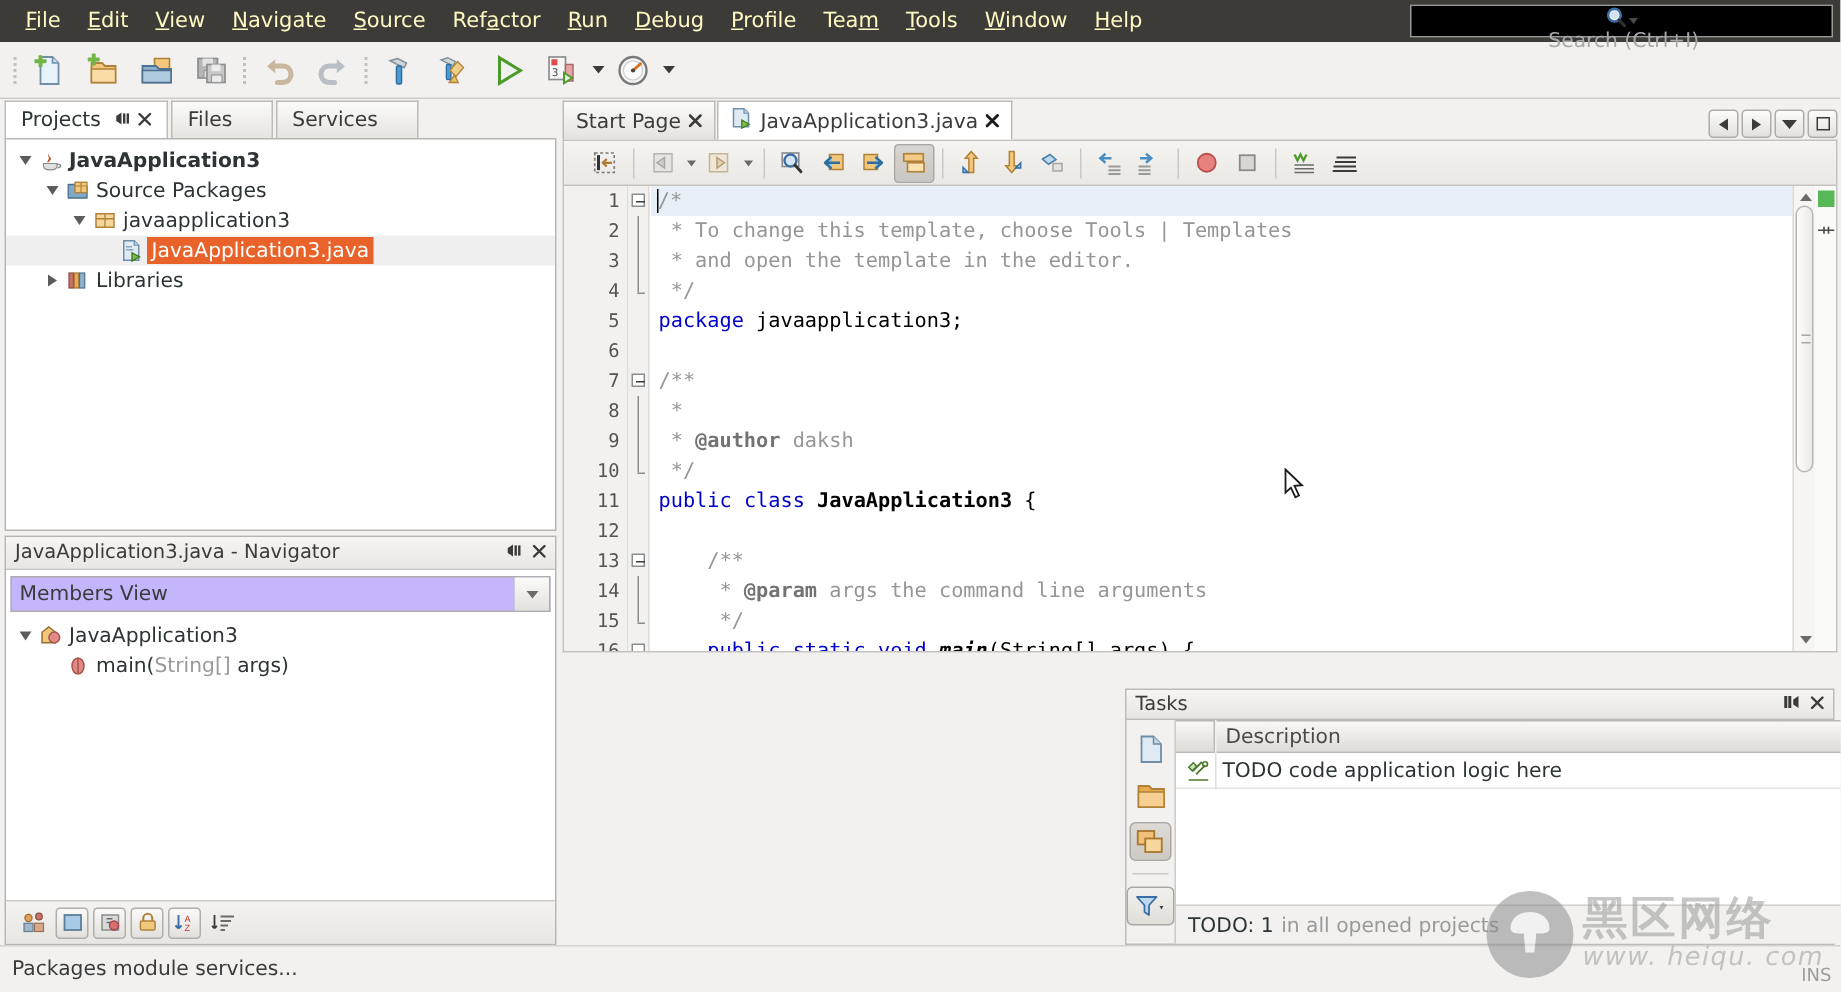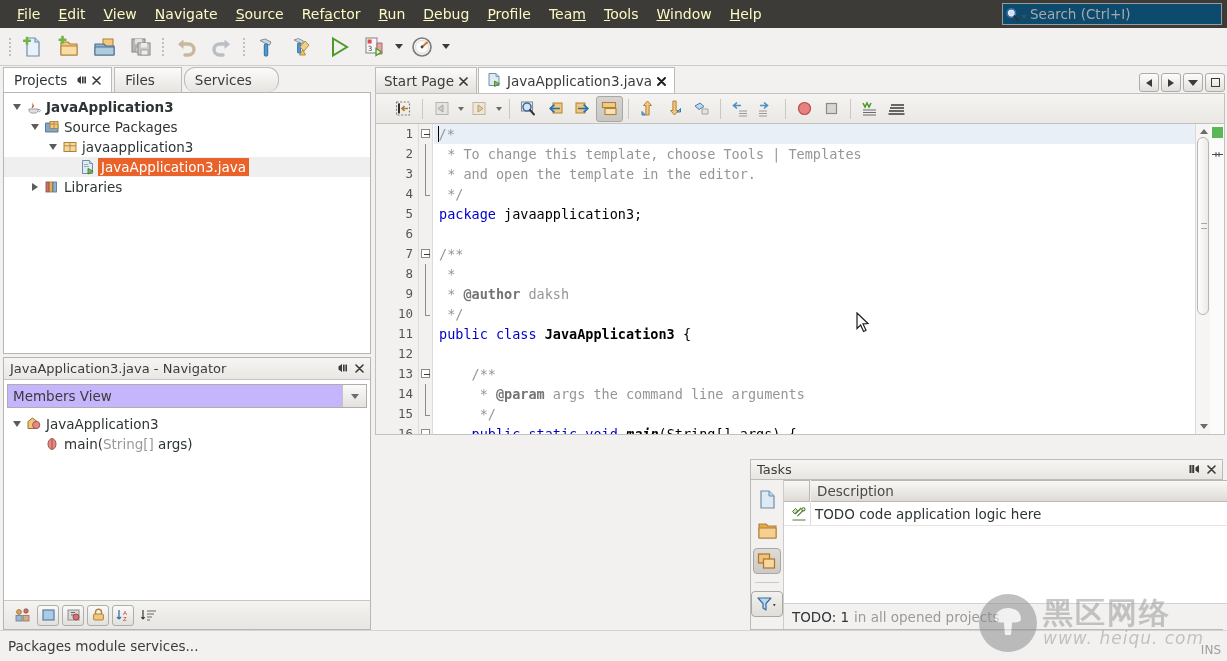--- a/index.html
+++ b/index.html
@@ -18,23 +18,24 @@
   .menubar {
     height: 28px; background: #3c3b37; display: flex; align-items: center;
     padding-left: 8px; position: relative;
   }
   .menu-item {
     color: #fef9c3; font-size: 14px; padding: 3px 9px; cursor: default;
     white-space: nowrap;
   }
   .menu-item u { text-decoration: underline; }
   .searchbox {
-    position: absolute; right: 5px; top: 3px; width: 220px; height: 22px;
-    background: #0c4a6e; border: 1px solid #9a9a9a; display: flex; align-items: center;
+    position: absolute; right: 5px; top: 3px; width: 282px; height: 22px;
+    background: #000000; border: 1px solid #9a9a9a; display: flex; align-items: center;
     padding: 0 2px;
+    flex-direction: column;
   }
   .search-icon-wrap {
     width: 22px; height: 18px; display: flex; align-items: center; justify-content: center;
     gap: 1px;
   }
   .search-ph { color: #a8a8a8; font-size: 13.5px; padding-left: 3px; }
 
   
   .toolbar {
     height: 38px; background: #f2f1f0; border-bottom: 1px solid #cfcdc9;
@@ -198,21 +199,21 @@
   .statusbar {
     position: absolute; left: 0; right: 0; bottom: 0; height: 31px;
     background: #f2f1f0; border-top: 1px solid #d6d4d0;
     display: flex; align-items: center; padding-left: 8px;
     font-size: 13.5px; color: #3b3b3b;
   }
   .ins-ind { position: absolute; right: 6px; bottom: 4px; color: #9e9e9e; font-size: 12px; }
 
   
   .watermark {
-    position: absolute; right: 16px; bottom: 6px; width: 232px; height: 64px;
+    position: absolute; right: 4px; bottom: 6px; width: 232px; height: 64px;
     display: flex; align-items: center; gap: 6px; opacity: .55; pointer-events: none;
   }
   .wm-circle {
     width: 58px; height: 58px; border-radius: 50%; background: #8e8e8e;
     display: flex; align-items: center; justify-content: center; flex-shrink: 0;
   }
   .wm-txt { display: flex; flex-direction: column; }
   .wm-cn { font-size: 30px; color: #9a9a9a; letter-spacing: 2px; font-weight: bold; line-height: 1; }
   .wm-url { font-size: 17px; color: #9a9a9a; font-style: italic; letter-spacing: 1px; }
 
@@ -384,21 +385,21 @@
             <span>
               <svg width="9" height="9" viewBox="0 0 9 9">
                   <path d="M1 1L8 8M8 1L1 8" stroke="#3b3b3b" stroke-width="1.6" stroke-linecap="round"></path>
                 </svg>
             </span>
           </span>
         </div>
         <div class="wtab" style="padding:0 26px 0 10px;">
           <span>Files</span>
         </div>
-        <div class="wtab" style="padding:0 26px 0 10px;border-radius:11px;">
+        <div class="wtab" style="padding:0 26px 0 10px;">
           <span>Services</span>
         </div>
       </div>
 
       <div class="panel" style="height:262px;position:relative;">
         <div class="tree" id="project-tree">
             <div class="tree-row" style="padding-left: 6px;">
               <span class="tw">
                 <span class="tri-d"></span>
               </span>

